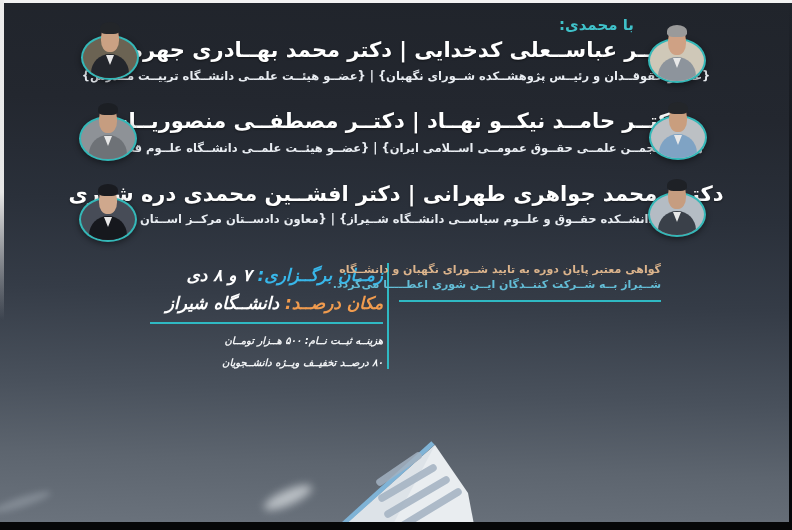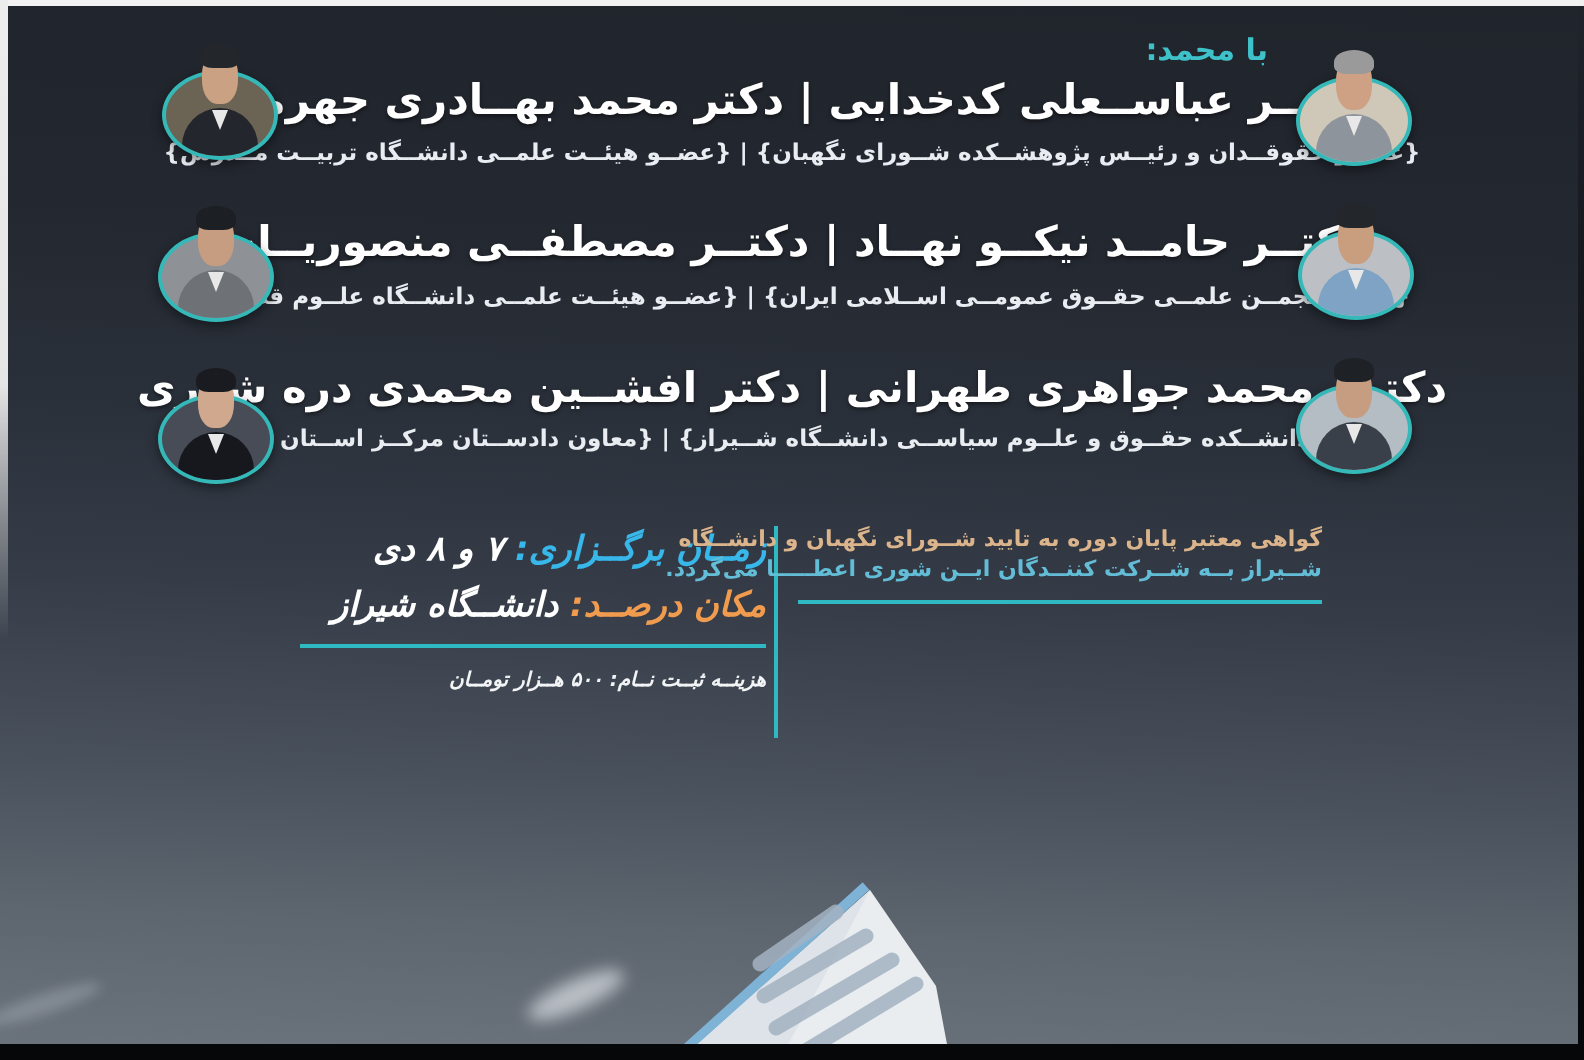--- a/index.html
+++ b/index.html
@@ -65,21 +65,21 @@
     border-radius:50%;transform:rotate(-24deg);filter:blur(4px);opacity:.8;z-index:9;}
   .blob2{position:absolute;left:-8px;top:497px;width:60px;height:10px;background:#9aa2ab;
     border-radius:50%;transform:rotate(-18deg);filter:blur(3px);opacity:.55;z-index:9;}
 </style>
 </head>
 <body>
 
 <div class="stage">
   <div class="poster">
 
-    <div class="attendance">با محمد:</div>
+    <div class="attendance">با محمدی:</div>
 
     <div class="names n1">دکتــر عباســعلی کدخدایی | دکتر محمد بهــادری جهرمی</div>
     <div class="affil a1">{عضــو حقوقــدان و رئیــس پژوهشــکده شــورای نگهبان} | {عضــو هیئــت علمــی دانشــگاه تربیــت مــدرس}</div>
 
     <div class="names n2">دکتــر حامــد نیکــو نهــاد | دکتــر مصطفــی منصوریــان</div>
     <div class="affil a2">{دبیــر انجمــن علمــی حقــوق عمومــی اســلامی ایران} | {عضــو هیئــت علمــی دانشــگاه علــوم قضایــی}</div>
 
     <div class="names n3">دکتــر محمد جواهری طهرانی | دکتر افشــین محمدی دره شوری</div>
     <div class="affil a3">{رئیــس دانشــکده حقــوق و علــوم سیاســی دانشــگاه شــیراز} | {معاون دادســتان مرکــز اســتان فــارس}</div>
 
@@ -136,20 +136,21 @@
       <div class="line-lg">
         <span class="lbl-time">زمــان برگــزاری:</span>
         <span class="val">۷ و ۸ دی</span>
       </div>
       <div class="line-lg">
         <span class="lbl-venue">مکان درصــد:</span>
         <span class="val">دانشــگاه شیراز</span>
       </div>
       <div class="hline"></div>
       <div class="line-sm">هزینــه ثبــت نــام: ۵۰۰ هــزار تومــان</div>
+      <div class="line-sm">۸۰ درصــد تخفیــف ویــژه دانشــجویان</div>
     </div>
 
     <div class="vline"></div>
 
     <div class="info-right">
       <div class="cert1">گواهی معتبر پایان دوره به تایید شــورای نگهبان و دانشــگاه</div>
       <div class="cert2">شــیراز بــه شــرکت کننــدگان ایــن شوری اعطـــــا می‌گردد.</div>
       <div class="hline2"></div>
     </div>
 

